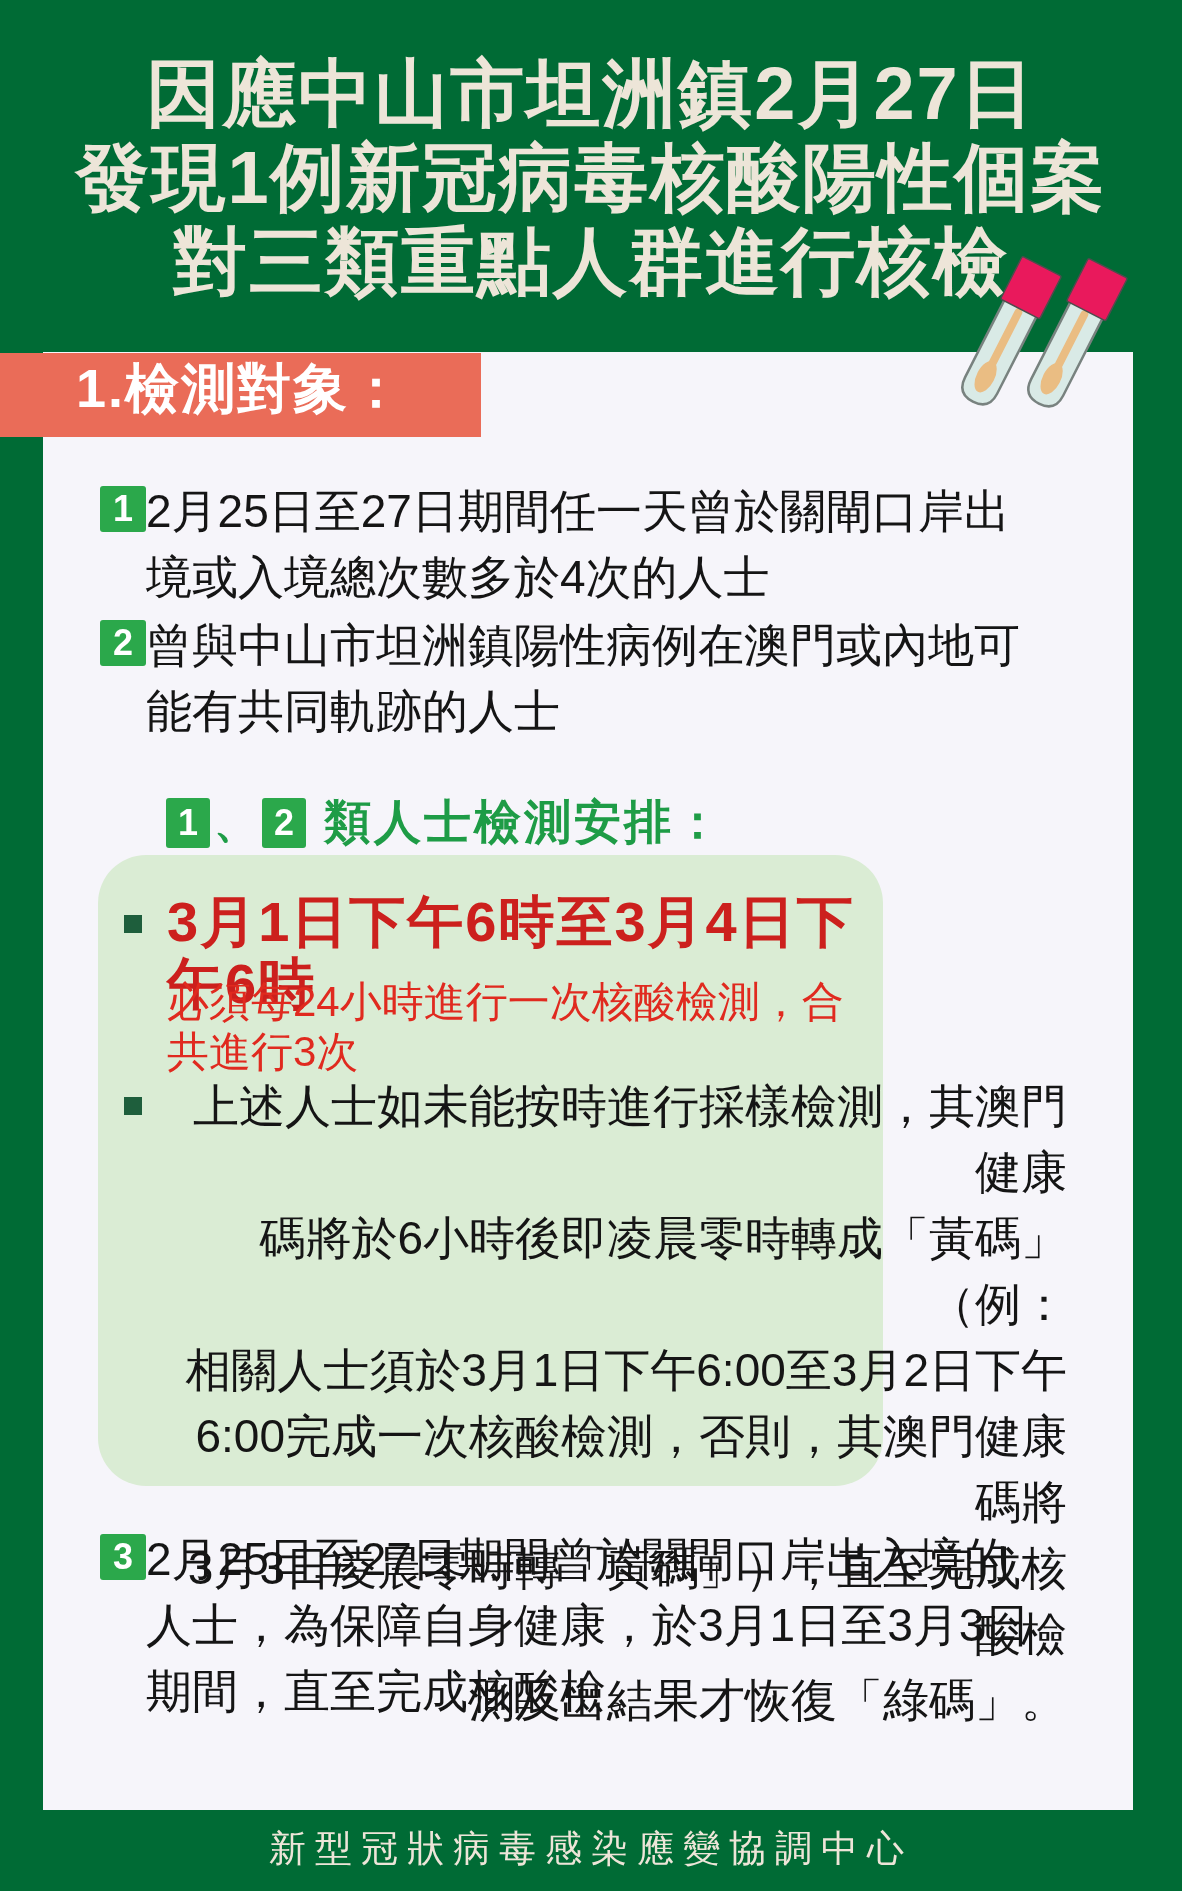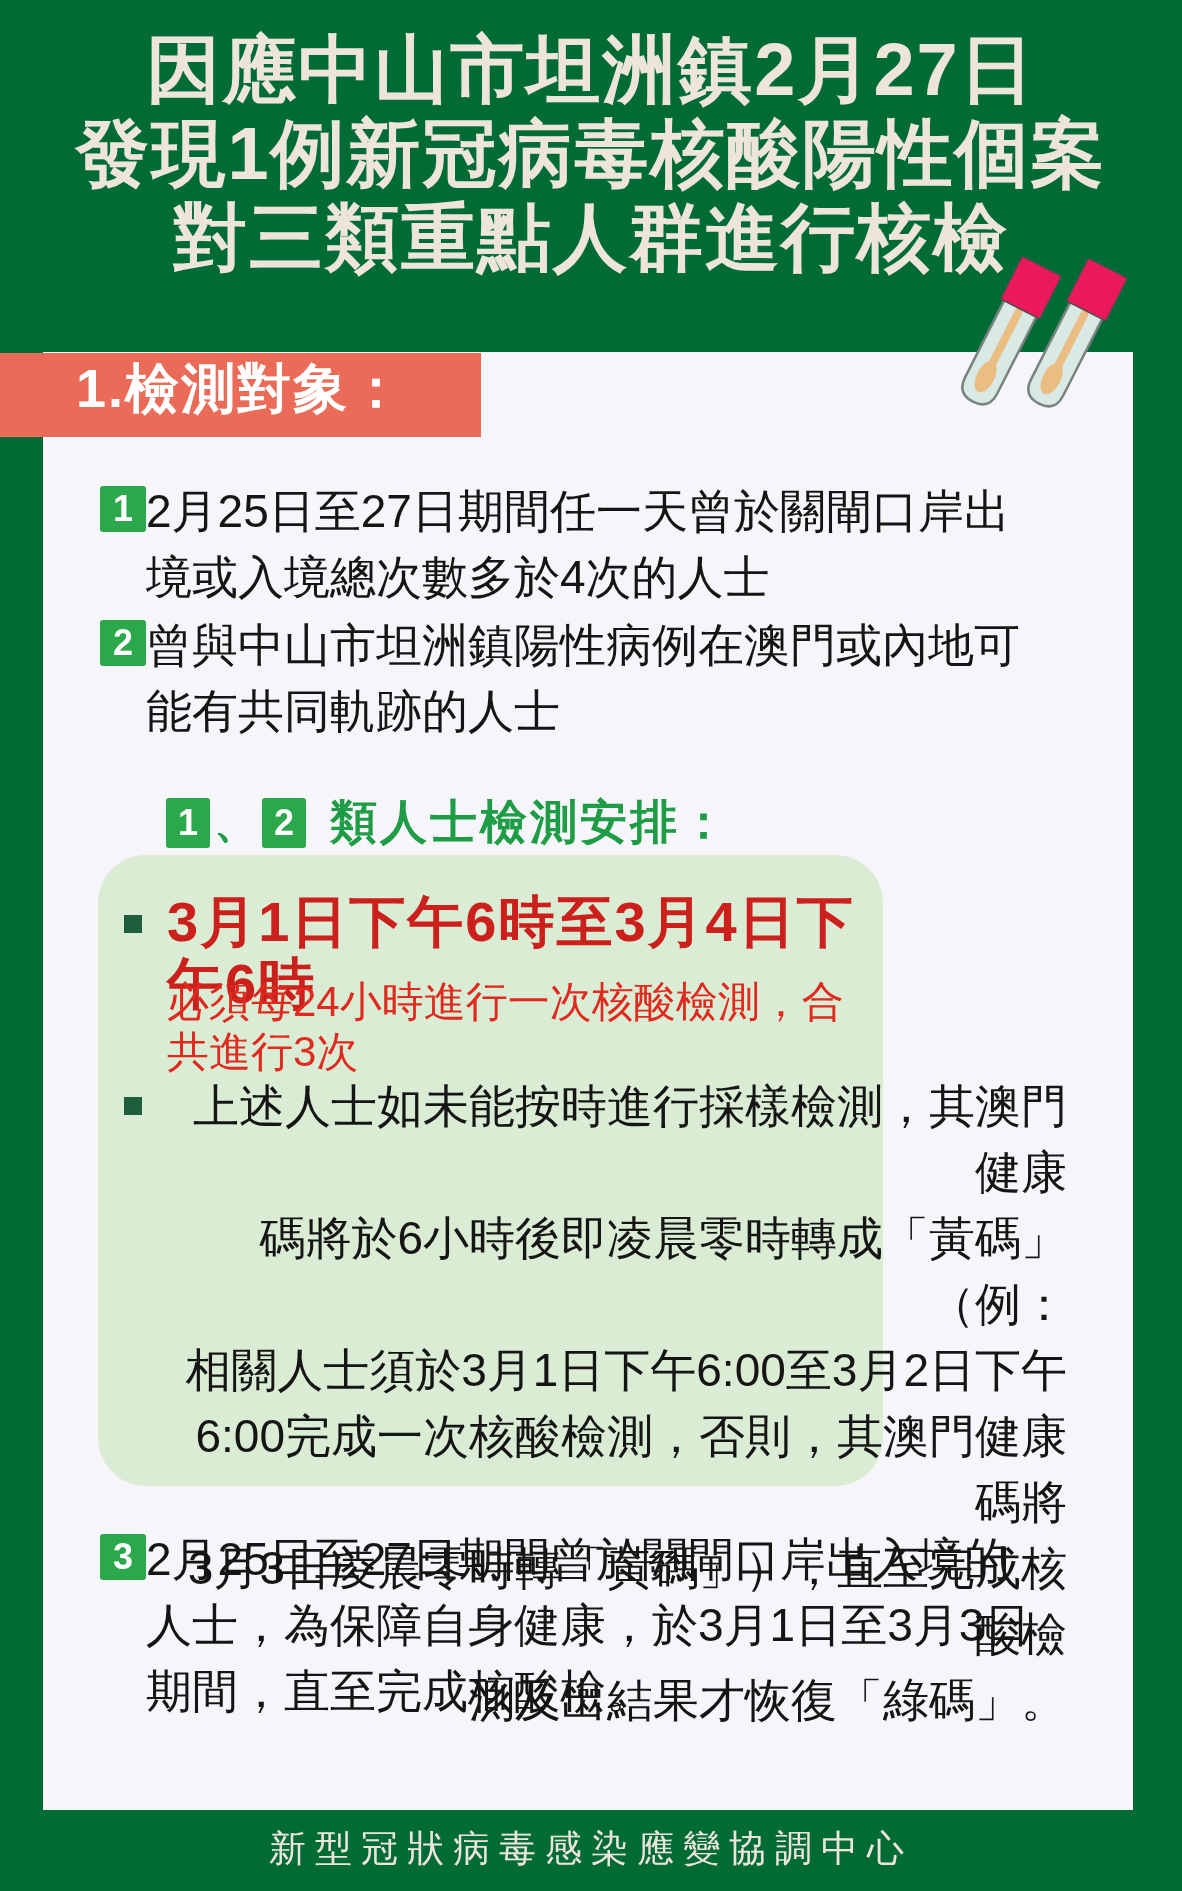--- a/index.html
+++ b/index.html
@@ -9,21 +9,21 @@
     --ink:#151515; --cap-pink:#E9195C; --tube-body:#D9EAE6; --tube-stroke:#78827F; --swab:#EABD83;
   }
   *{margin:0;padding:0;box-sizing:border-box;}
   html,body{width:1182px;height:1891px;}
   body{
     position:relative;background:var(--green-bg);
     font-family:"Liberation Sans","DejaVu Sans",sans-serif;
     overflow:hidden;
   }
   .title{
-    position:absolute;top:28px;left:0;right:0;text-align:center;
+    position:absolute;top:52px;left:0;right:0;text-align:center;
     color:var(--cream);font-size:74px;line-height:84px;font-weight:900;letter-spacing:2px;
   }
   .panel{
     position:absolute;left:43px;top:352px;width:1090px;height:1458px;
     background:var(--panel);z-index:1;
   }
   .banner{
     position:absolute;left:0;top:353px;width:481px;height:84px;
     background:var(--salmon);z-index:3;
     display:flex;justify-content:center;
@@ -49,21 +49,21 @@
     position:absolute;left:166px;top:791px;z-index:2;
     display:flex;align-items:center;
   }
   .arrangement .badge{
     width:44px;height:50px;border-radius:3px;background:var(--badge-green);
     color:#fff;font-size:36px;font-weight:700;
     display:flex;align-items:center;justify-content:center;
   }
   .arrangement .sep{color:var(--label-green);font-size:44px;font-weight:700;margin:0 4px;}
   .arrangement .alabel{
-    margin-left:24px;color:var(--label-green);font-size:47px;font-weight:600;letter-spacing:3px;
+    margin-left:18px;color:var(--label-green);font-size:47px;font-weight:600;letter-spacing:3px;
   }
   .schedule-box{
     position:absolute;left:98px;top:855px;width:785px;height:631px;
     background:var(--box-green);border-radius:48px;z-index:2;
   }
   .srow{position:absolute;display:flex;align-items:flex-start;}
   .sq{
     flex:0 0 auto;width:18px;height:18px;background:var(--bullet-green);
   }
   #schedule-head{top:36px;left:26px;}

